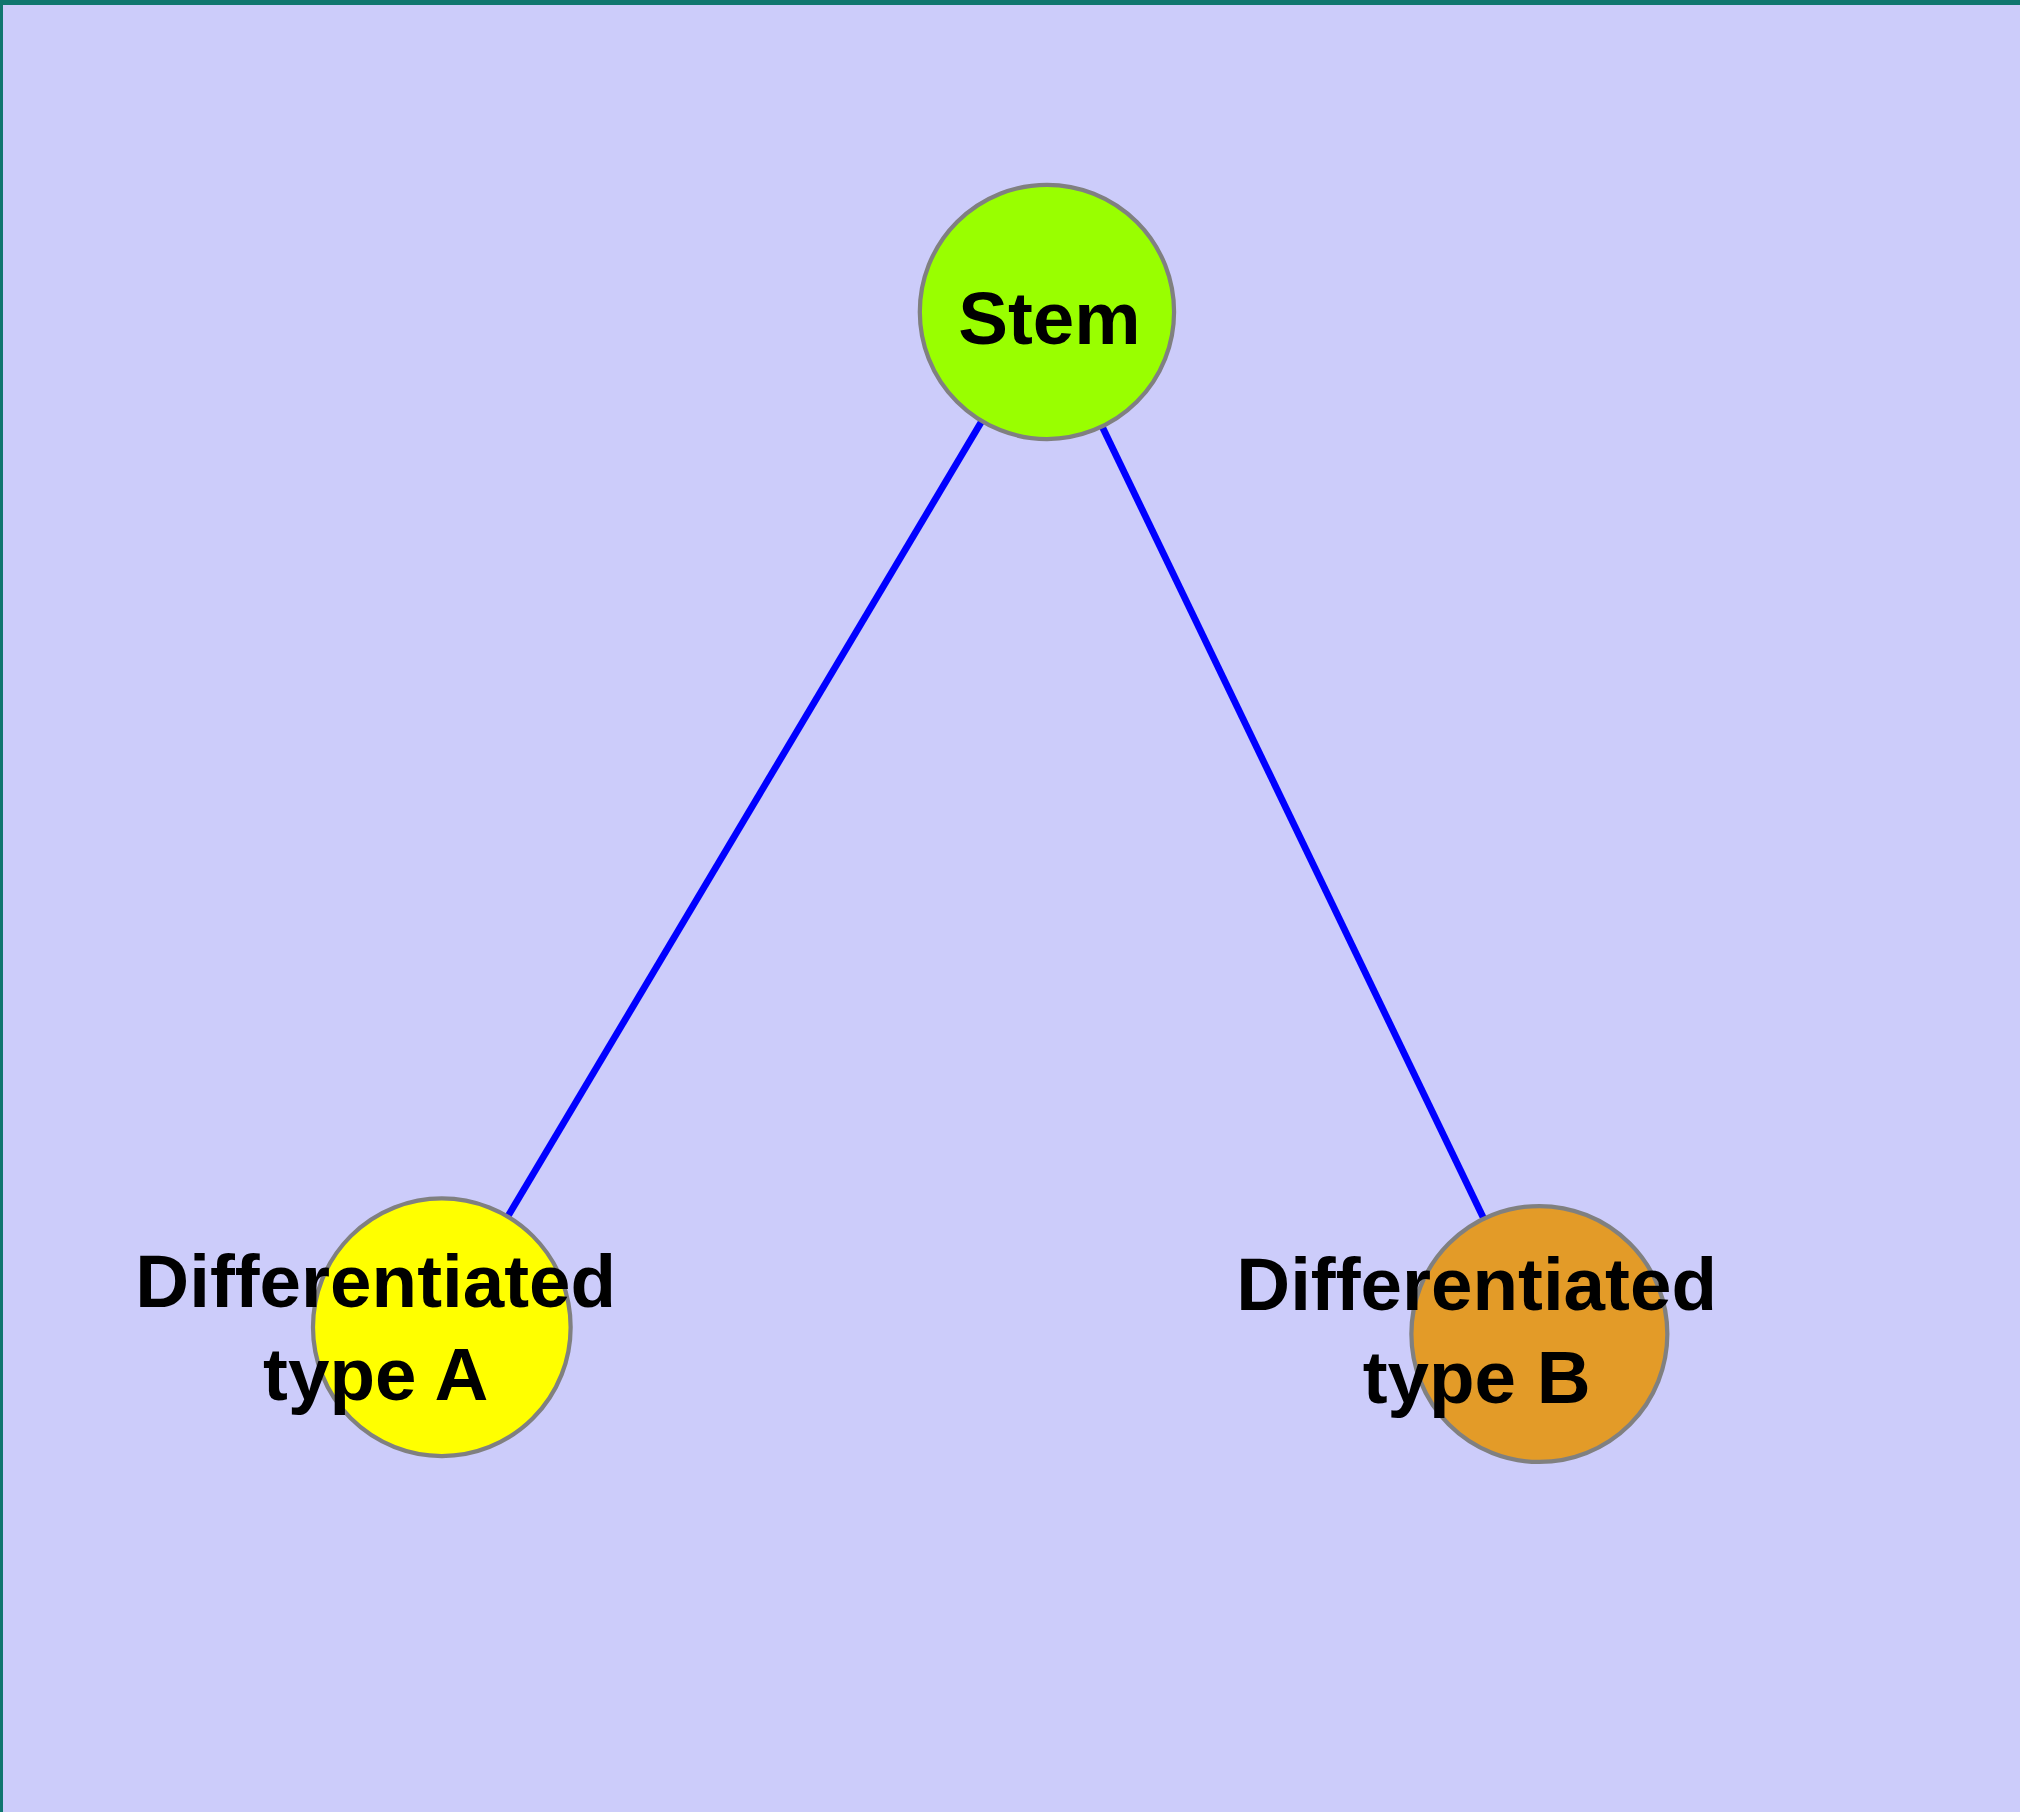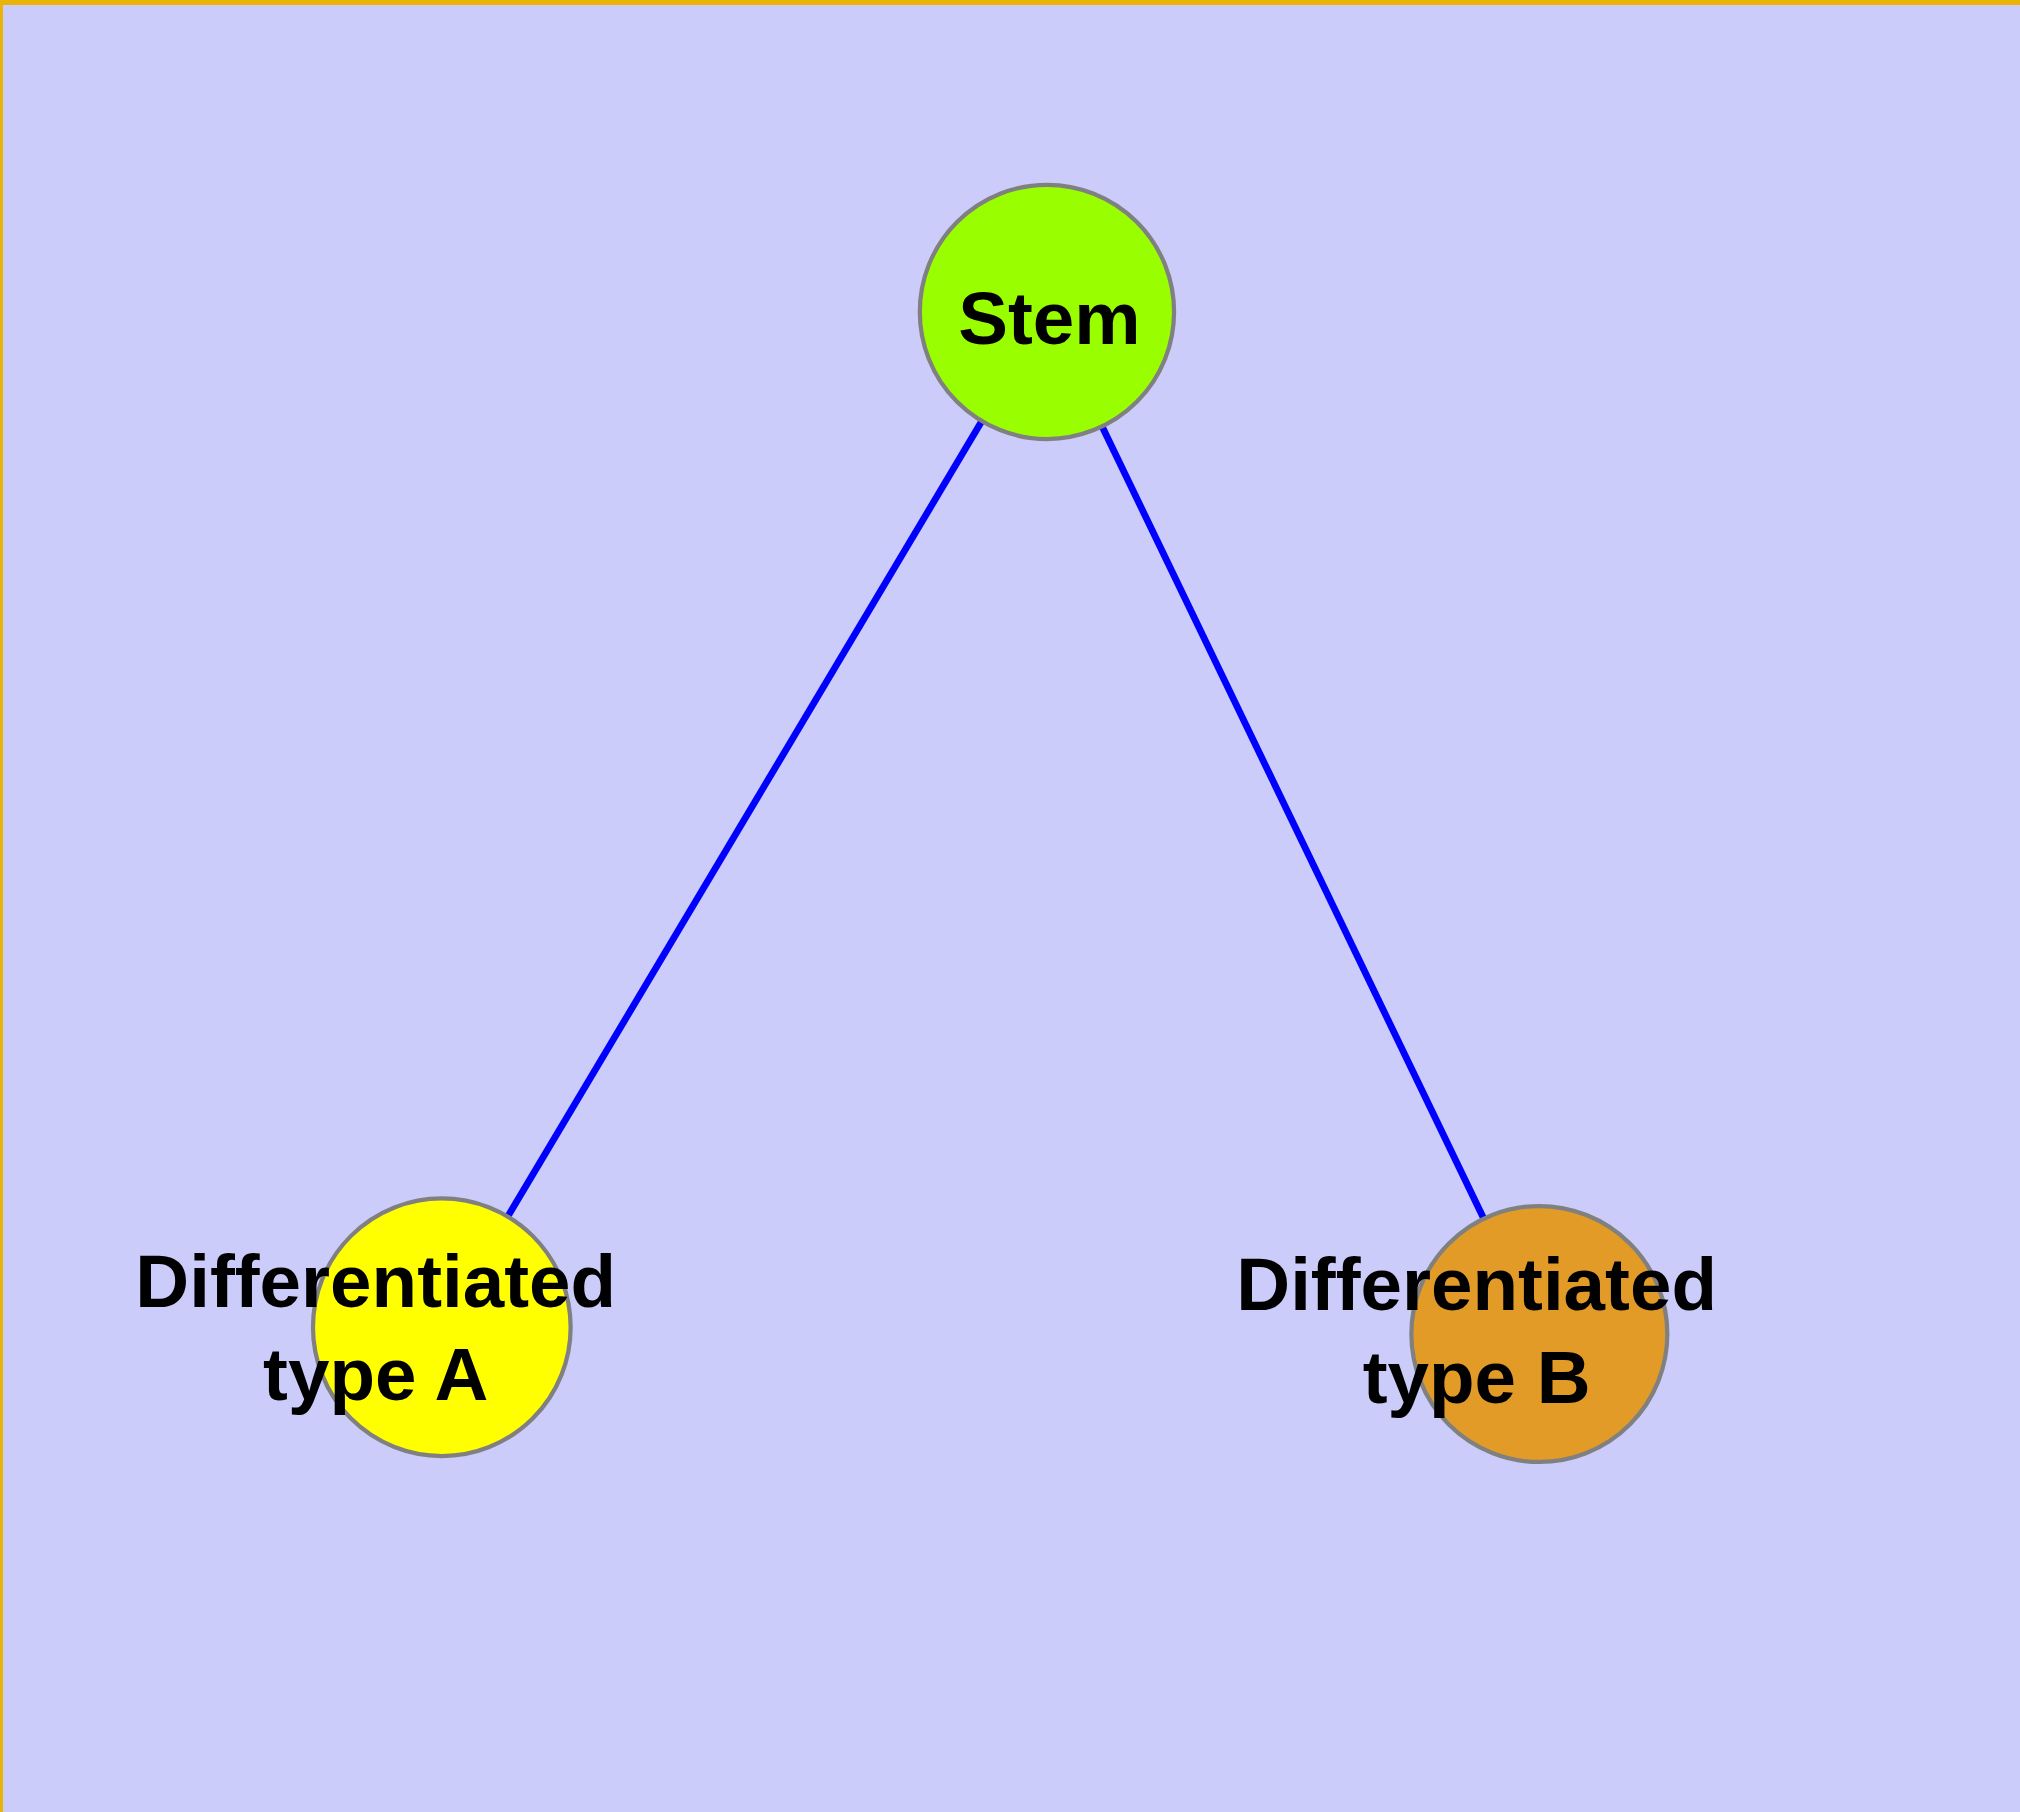--- a/index.html
+++ b/index.html
@@ -35,21 +35,21 @@
   .node-label {
     font-weight: bold;
     fill: #000000;
     font-family: "Liberation Sans", sans-serif;
     paint-order: normal;
   }
 </style>
 </head>
 <body>
 
-<div id="canvas" style="background: #eab308;">
+<div id="canvas" style="background: #0f766e;">
   <div id="plot-bg" style="background: rgb(204, 204, 250);"></div>
 
   <svg id="graph-svg" viewBox="0 0 2384 2138" xmlns="http://www.w3.org/2000/svg">
 
     <g>
       <line id="edge-0" stroke="#0000ff" stroke-width="8" stroke-linecap="butt" x1="1158.2055794121798" y1="496.8511426669588" x2="598.8183461956578" y2="1435.4308420974817"></line>
       <line id="edge-1" stroke="#0000ff" stroke-width="8" stroke-linecap="butt" x1="1300.102662809122" y1="503.13564775869384" x2="1750.4633194388173" y2="1437.9634479229148"></line>
     </g>
 
     <g>

